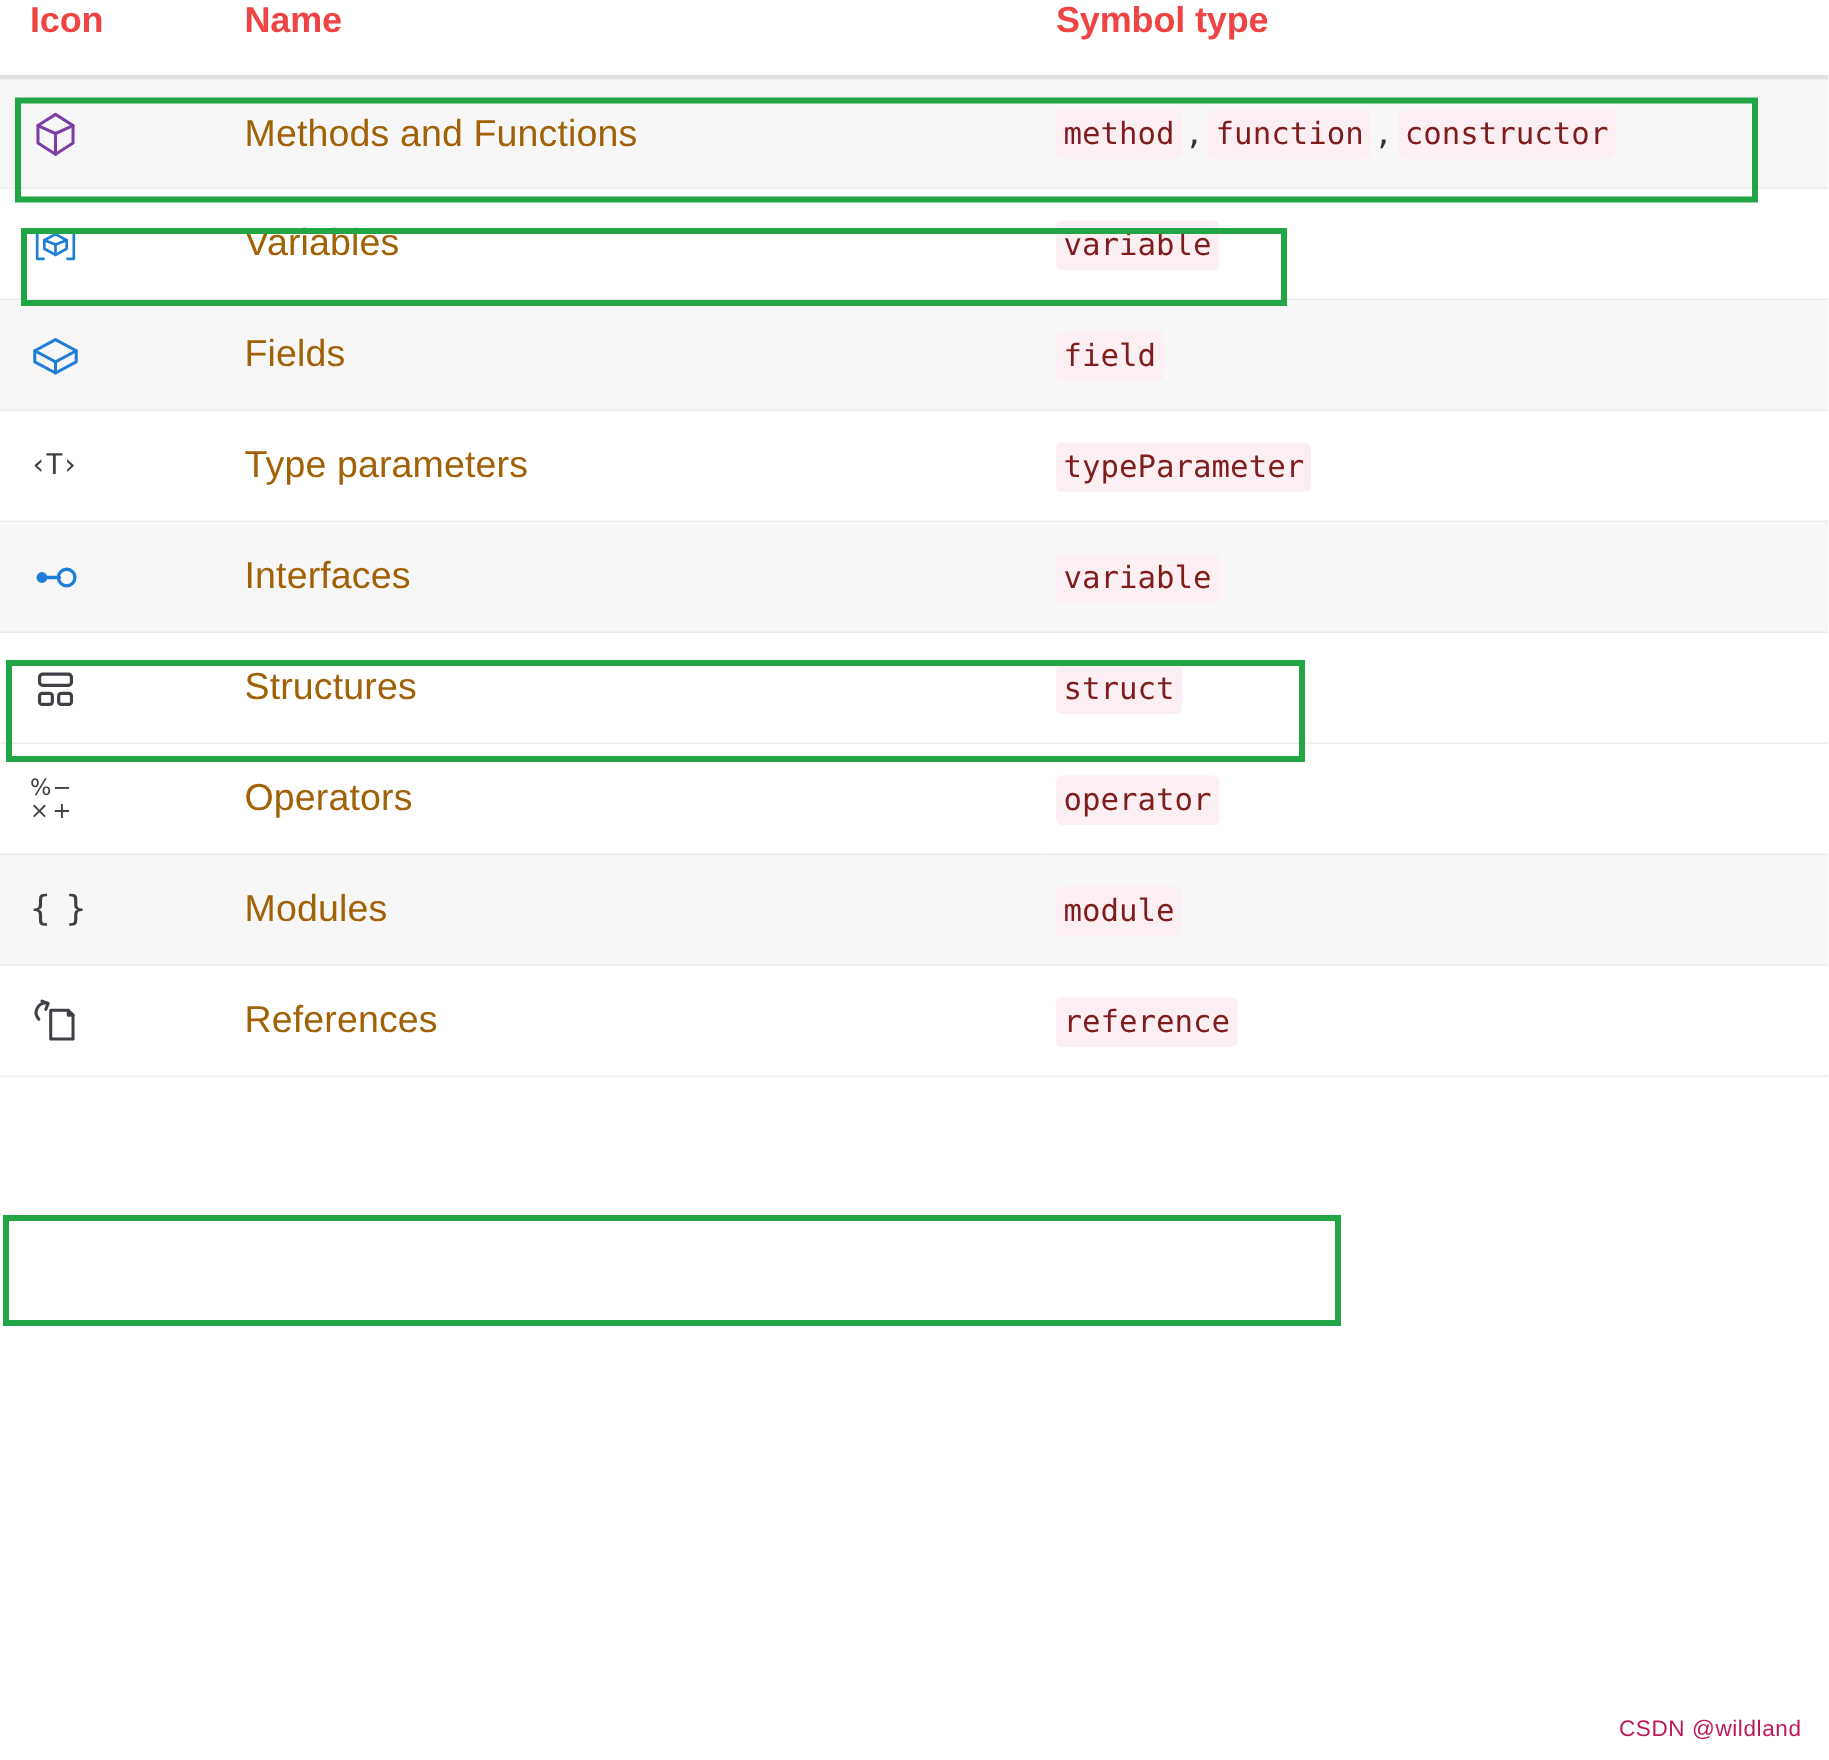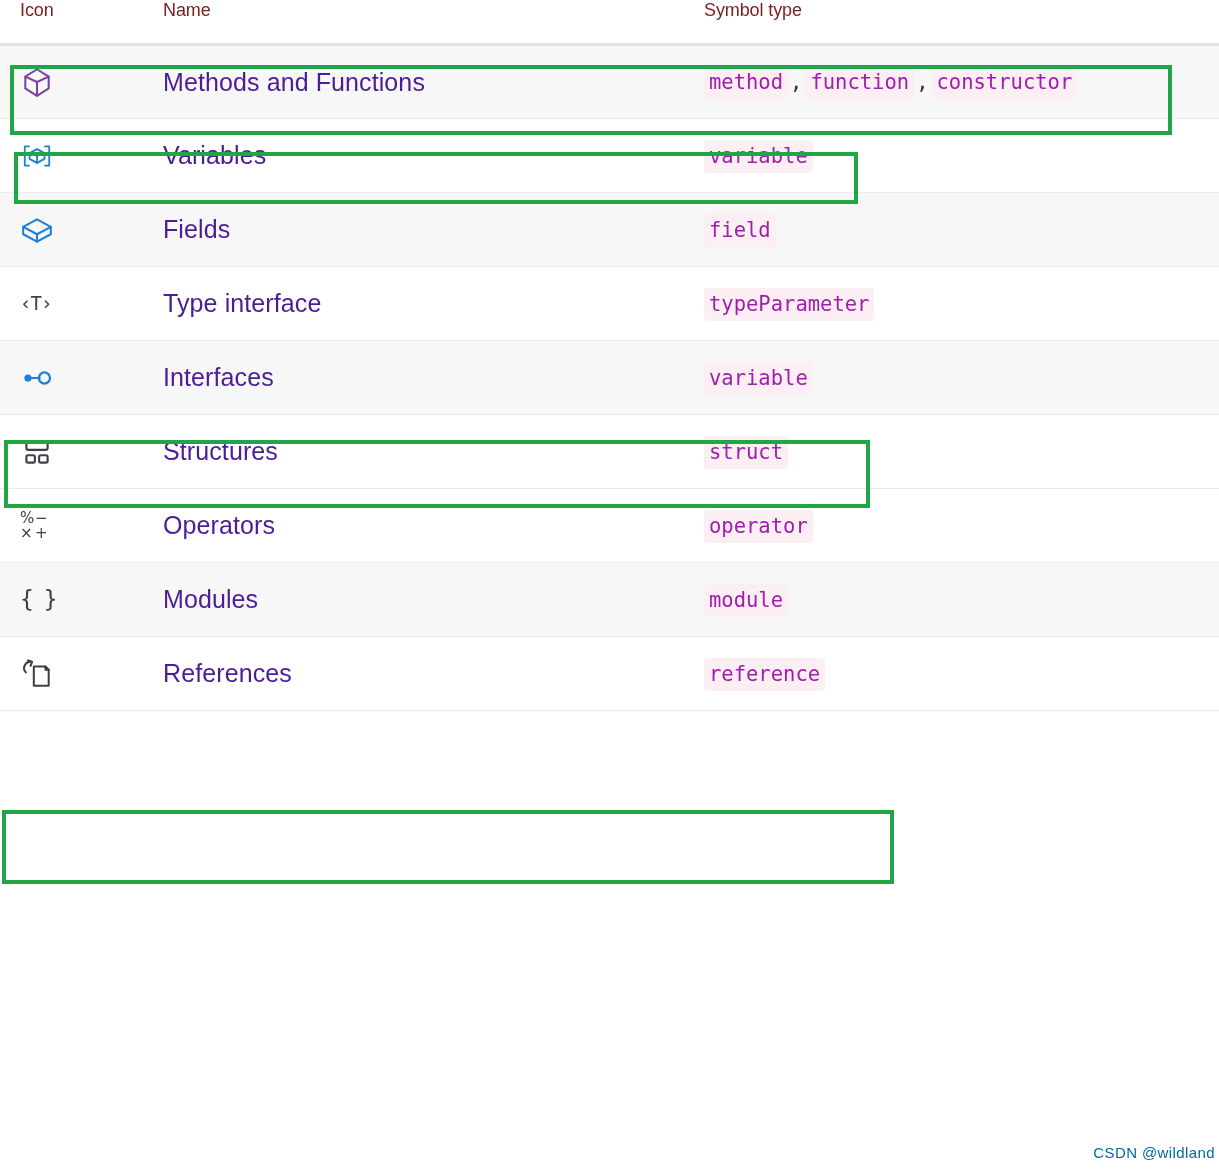--- a/index.html
+++ b/index.html
@@ -17,23 +17,23 @@
     width:1219px;
     border-collapse:collapse;
     table-layout:fixed;
   }
   .doc-table col.c-icon{width:150px;}
   .doc-table col.c-name{width:545px;}
   .doc-table col.c-type{width:524px;}
 
   thead th{
     text-align:left;
-    font-size:18px;
-    font-weight:normal;
-    color:#7f1d1d;
+    font-size:24px;
+    font-weight:bold;
+    color:#ef4444;
     padding:0 0 22px 0;
     vertical-align:bottom;
     letter-spacing:-0.1px;
   }
   thead th.h-icon{padding-left:20px;}
   thead th.h-name{padding-left:13px;}
   thead th.h-type{padding-left:9px;}
 
   thead tr{border-bottom:3px solid #e2e2e2;}
 
@@ -43,30 +43,30 @@
   tbody tr{border-bottom:1px solid #ebebeb;}
 
   td{
     vertical-align:middle;
     padding:0;
   }
   td.cell-icon{padding-left:20px;}
   td.cell-name{
     padding-left:13px;
     font-size:25px;
-    color:#4c1d95;
+    color:#a16207;
     font-weight:400;
     letter-spacing:0.1px;
   }
   td.cell-type{padding-left:9px;white-space:nowrap;}
 
   code.tag{
     font-family:"DejaVu Sans Mono","Liberation Mono",monospace;
     font-size:20.5px;
-    color:#a21caf;
+    color:#7f1d1d;
     background:#fbeff3;
     padding:4px 5px 5px 5px;
     border-radius:4px;
     letter-spacing:0px;
   }
   span.comma{
     font-family:"DejaVu Sans Mono","Liberation Mono",monospace;
     font-size:20.5px;
     color:#333;
     padding:0 3px 0 2px;
@@ -97,24 +97,24 @@
     grid-template-columns:repeat(2,15px);
     grid-template-rows:repeat(2,15px);
     font-family:"DejaVu Sans","Liberation Sans",sans-serif;
     font-size:15px;
     color:#3f3f46;
     line-height:15px;
     width:30px;
   }
   .watermark{
     position:absolute;
-    right:4px;
+    right:18px;
     bottom:12px;
     font-size:15px;
-    color:#0369a1;
+    color:#be185d;
     font-family:"Liberation Sans",sans-serif;
     letter-spacing:0.4px;
     z-index:6;
   }
 </style>
 </head>
 <body>
 
 <table class="doc-table">
   <colgroup>
@@ -180,21 +180,21 @@
       <td class="cell-name">Fields</td>
       <td class="cell-type">
         <code class="tag">field</code>
       </td>
     </tr>
 
     <tr class="plain">
       <td class="cell-icon">
         <span class="ico-txt" style="font-size:19px;letter-spacing:-1px;">‹T›</span>
       </td>
-      <td class="cell-name">Type interface</td>
+      <td class="cell-name">Type parameters</td>
       <td class="cell-type">
         <code class="tag">typeParameter</code>
       </td>
     </tr>
 
 
 
     <tr class="shade">
       <td class="cell-icon">
         <span>

